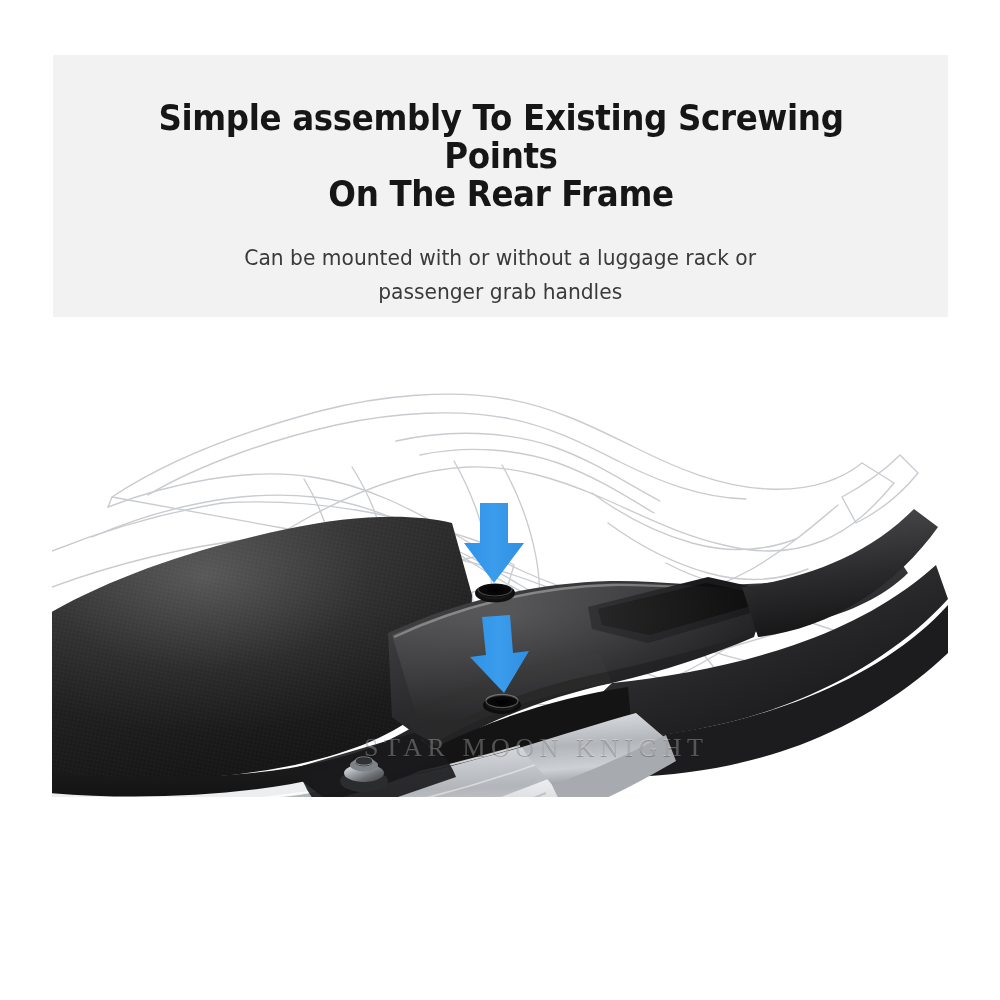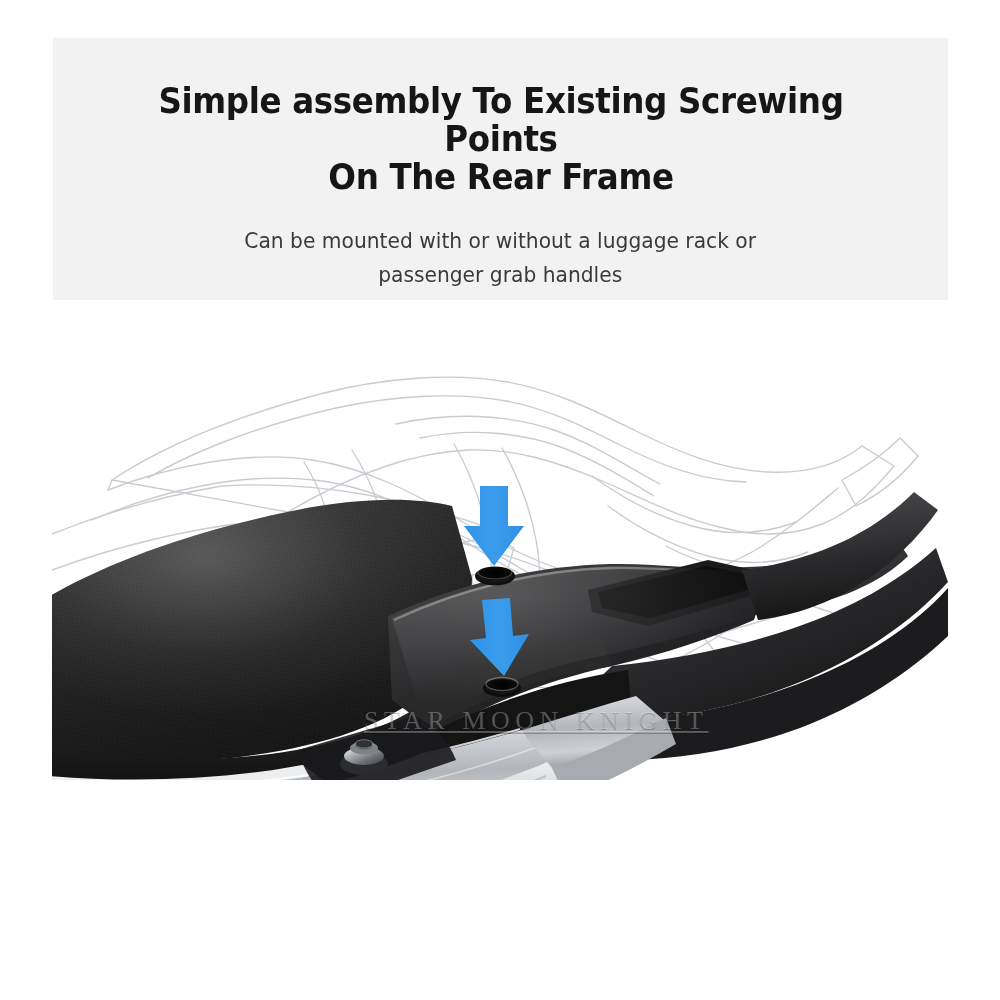--- a/index.html
+++ b/index.html
@@ -14,20 +14,21 @@
     overflow: hidden;
     position: relative;
   }
 
   #page {
     position: relative;
     width: 1000px;
     height: 780px;
     background: #ffffff;
     overflow: hidden;
+    margin-top: 17px;
   }
 
   
   .header-panel {
     position: absolute;
     left: 53px;
     top: 38px;
     width: 895px;
     height: 262px;
     background: #f2f2f2;
@@ -445,18 +446,18 @@
           <g>
             <path d="M 428 166 L 456 166 L 456 206 L 472 206 L 442 246 L 412 206 L 428 206 Z" fill="url(#arrowBlue)"></path>
           </g>
           <g>
             <path d="M 430 280 L 458 278 L 461 316 L 477 314 L 452 356 L 418 320 L 434 318 Z" fill="url(#arrowBlue)"></path>
           </g>
 
         </g>
       </svg>
 
-      <div class="watermark" style="left:312px; top:386px;text-decoration:underline;">STAR MOON KNIGHT</div>
+      <div class="watermark" style="left:312px; top:396px;">STAR MOON KNIGHT</div>
 
     </div>
   </div>
 
 </div>
 
 </body></html>

